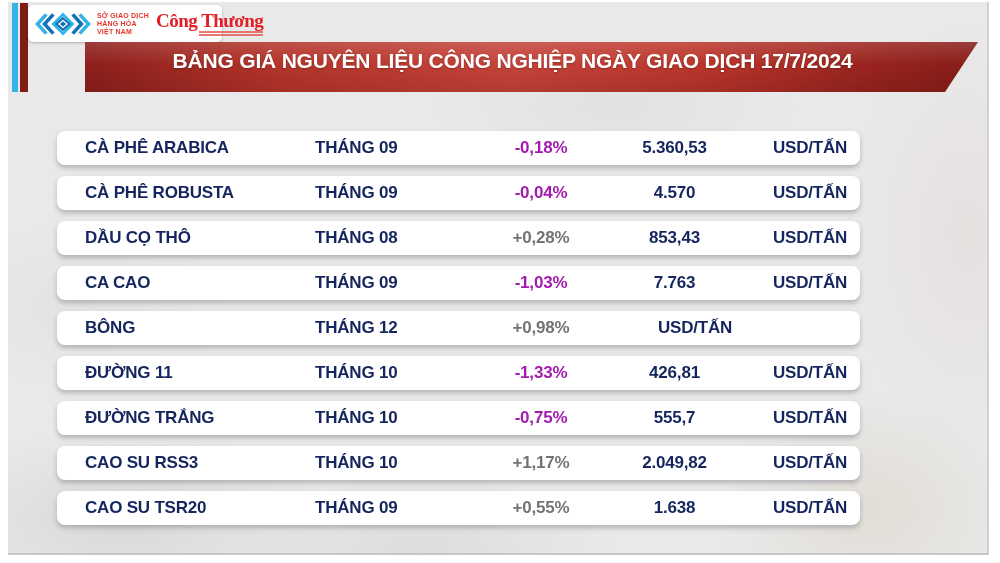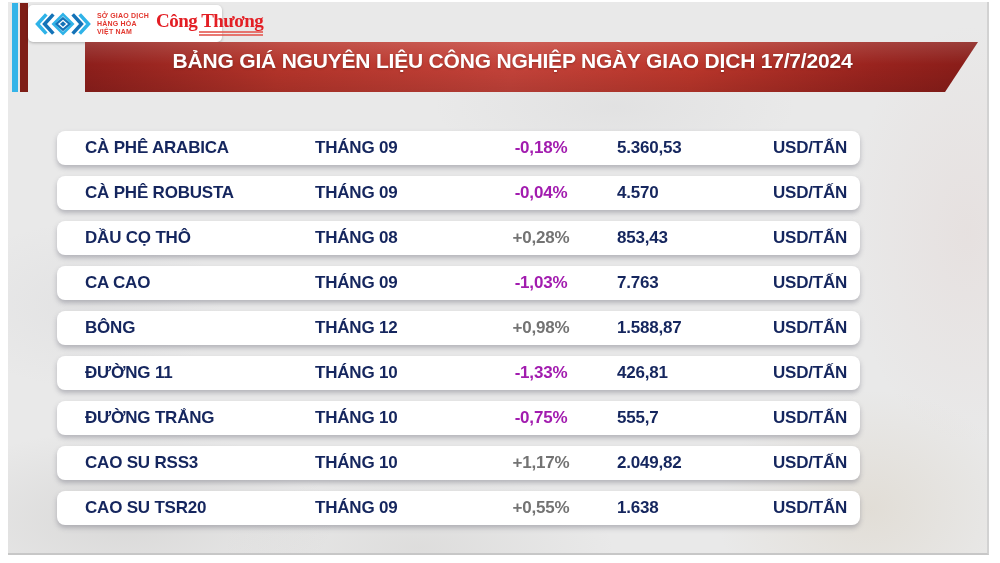--- a/index.html
+++ b/index.html
@@ -63,21 +63,21 @@
     background:#ffffff; border-radius:8px;
     box-shadow:0 3px 5px rgba(115,115,128,0.45);
     display:grid; grid-template-columns:230px 150px 152px 115px 1fr;
     align-items:center; padding-left:28px;
     font-size:17px; font-weight:bold; color:#15265e; letter-spacing:-0.2px;
     white-space:nowrap;
   }
   .cell-name   { text-align:left; }
   .cell-month  { text-align:left; }
   .cell-change { text-align:center; }
-  .cell-price  { text-align:left; }
+  .cell-price  { text-align:center; }
   .cell-unit   { text-align:left; padding-left:41px; }
   .cell-change.up   { color:#737373; }
   .cell-change.down { color:#a21caf; }
 </style>
 </head>
 <body>
 
 <div class="stage">
   <div class="poster"></div>
 
@@ -137,21 +137,20 @@
       <div class="cell-name">CA CAO</div>
       <div class="cell-month">THÁNG 09</div>
       <div class="cell-change down">-1,03%</div>
       <div class="cell-price">7.763</div>
       <div class="cell-unit">USD/TẤN</div>
     </div>
     <div class="row">
       <div class="cell-name">BÔNG</div>
       <div class="cell-month">THÁNG 12</div>
       <div class="cell-change up">+0,98%</div>
-      <div class="cell-price">1.588,87</div>
       <div class="cell-unit">USD/TẤN</div>
     </div>
     <div class="row">
       <div class="cell-name">ĐƯỜNG 11</div>
       <div class="cell-month">THÁNG 10</div>
       <div class="cell-change down">-1,33%</div>
       <div class="cell-price">426,81</div>
       <div class="cell-unit">USD/TẤN</div>
     </div>
     <div class="row">

